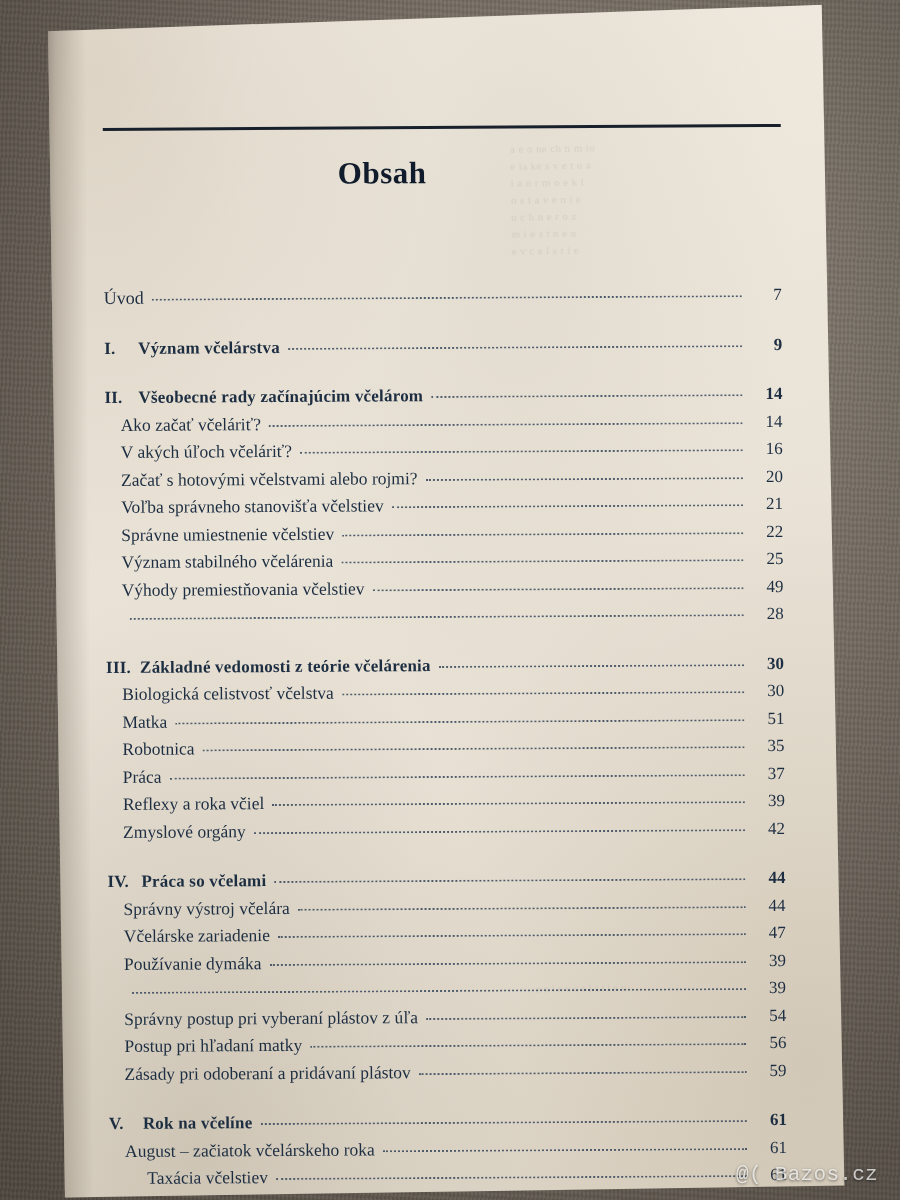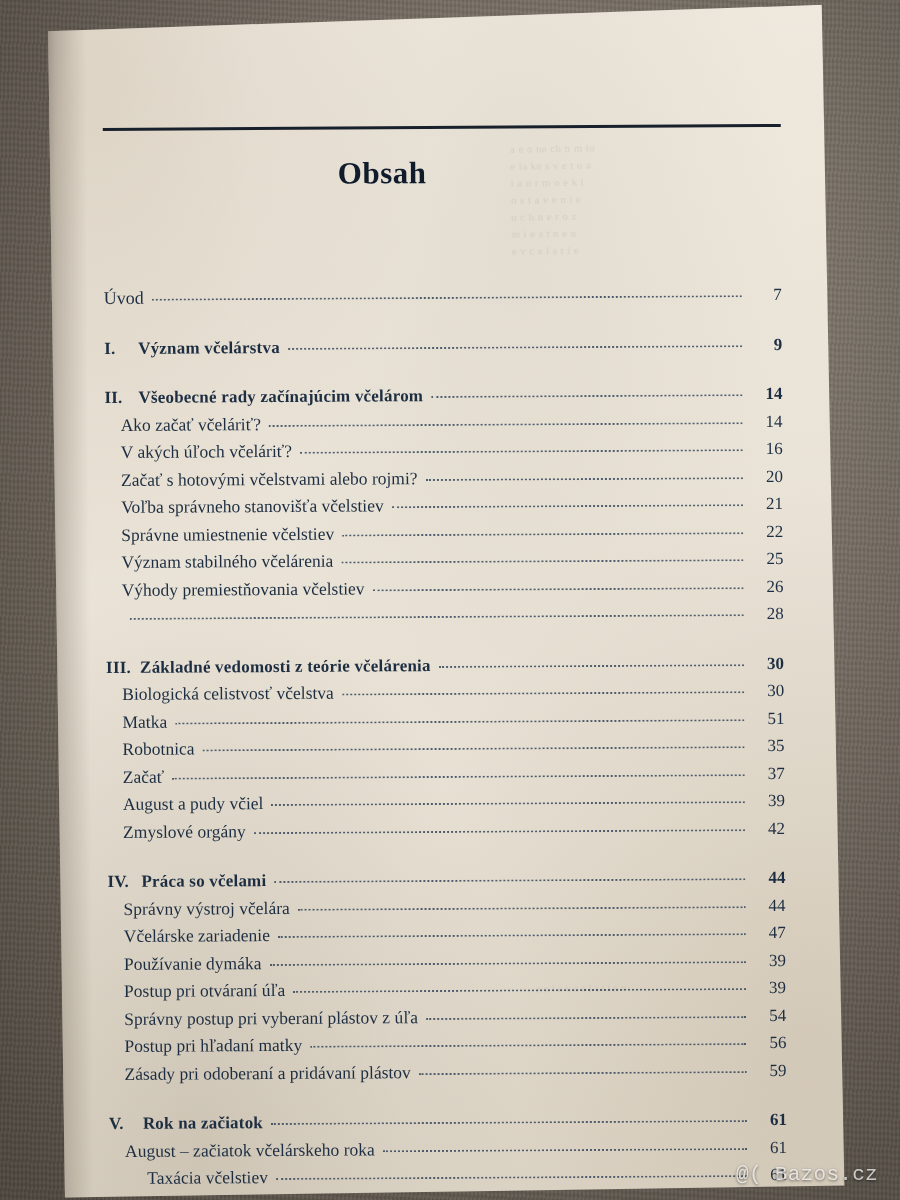--- a/index.html
+++ b/index.html
@@ -263,21 +263,21 @@
           <span class="dots">
             <i></i>
           </span>
           <span class="page">25</span>
         </div>
         <div class="row indent-1">
           <span class="label"><span>Výhody premiestňovania včelstiev</span></span>
           <span class="dots">
             <i></i>
           </span>
-          <span class="page">26</span>
+          <span class="page">49</span>
         </div>
         <div class="row indent-1">
           <span class="dots">
             <i></i>
           </span>
           <span class="page">28</span>
         </div>
         <div class="row chapter">
           <span class="label"><span class="num">III.</span><span>Základné vedomosti z teórie včelárenia</span></span>
           <span class="dots">
@@ -300,28 +300,28 @@
           <span class="page">51</span>
         </div>
         <div class="row indent-1">
           <span class="label"><span>Robotnica</span></span>
           <span class="dots">
             <i></i>
           </span>
           <span class="page">35</span>
         </div>
         <div class="row indent-1">
-          <span class="label"><span>Začať</span></span>
+          <span class="label"><span>Práca</span></span>
           <span class="dots">
             <i></i>
           </span>
           <span class="page">37</span>
         </div>
         <div class="row indent-1">
-          <span class="label"><span>August a pudy včiel</span></span>
+          <span class="label"><span>Reflexy a roka včiel</span></span>
           <span class="dots">
             <i></i>
           </span>
           <span class="page">39</span>
         </div>
         <div class="row indent-1">
           <span class="label"><span>Zmyslové orgány</span></span>
           <span class="dots">
             <i></i>
           </span>
@@ -349,21 +349,20 @@
           <span class="page">47</span>
         </div>
         <div class="row indent-1">
           <span class="label"><span>Používanie dymáka</span></span>
           <span class="dots">
             <i></i>
           </span>
           <span class="page">39</span>
         </div>
         <div class="row indent-1">
-          <span class="label"><span>Postup pri otváraní úľa</span></span>
           <span class="dots">
             <i></i>
           </span>
           <span class="page">39</span>
         </div>
         <div class="row indent-1">
           <span class="label"><span>Správny postup pri vyberaní plástov z úľa</span></span>
           <span class="dots">
             <i></i>
           </span>
@@ -377,21 +376,21 @@
           <span class="page">56</span>
         </div>
         <div class="row indent-1">
           <span class="label"><span>Zásady pri odoberaní a pridávaní plástov</span></span>
           <span class="dots">
             <i></i>
           </span>
           <span class="page">59</span>
         </div>
         <div class="row chapter">
-          <span class="label"><span class="num">V.</span><span>Rok na začiatok</span></span>
+          <span class="label"><span class="num">V.</span><span>Rok na včelíne</span></span>
           <span class="dots">
             <i></i>
           </span>
           <span class="page">61</span>
         </div>
         <div class="row indent-1">
           <span class="label"><span>August – začiatok včelárskeho roka</span></span>
           <span class="dots">
             <i></i>
           </span>

